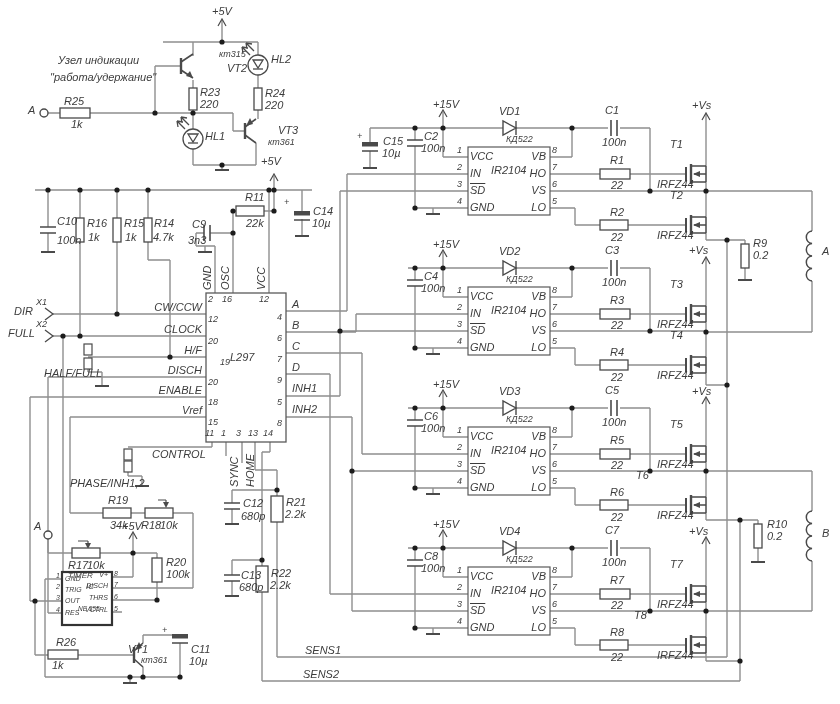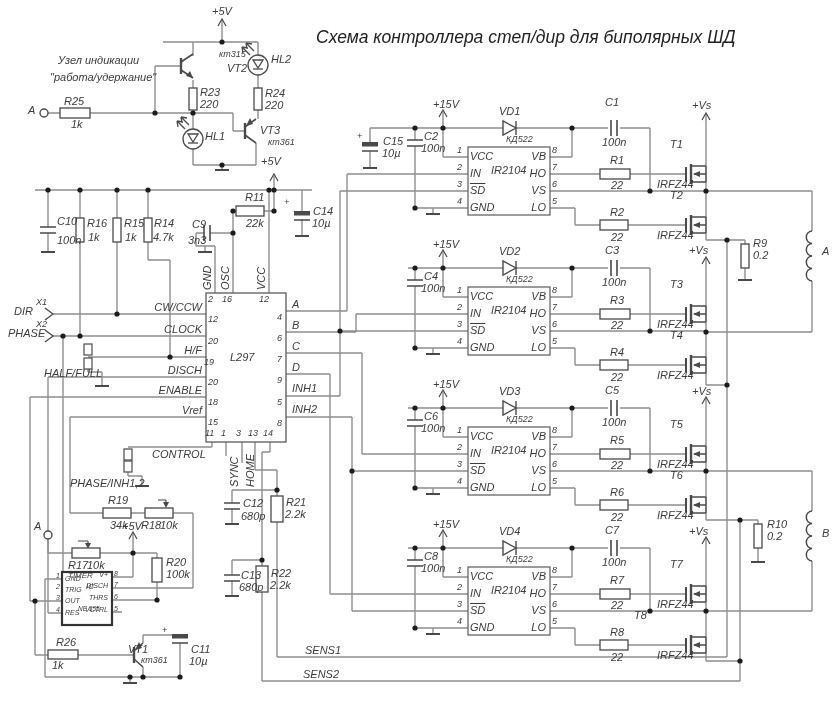--- a/index.html
+++ b/index.html
@@ -230,37 +230,36 @@
         <circle cx="740" cy="661" r="2.6"></circle>
     <circle cx="133" cy="553" r="2.6"></circle>
         <circle cx="157" cy="600" r="2.6"></circle>
         <circle cx="35" cy="601" r="2.6"></circle>
         <circle cx="130" cy="677" r="2.6"></circle>
         <circle cx="143" cy="677" r="2.6"></circle>
         <circle cx="180" cy="677" r="2.6"></circle>
   </g>
 </svg>
 
-<span class="ttl lb" style="left:316px;top:27px">Схема контроллера степ/дир для биполярных ШД</span>
 
 <span class="lb" style="left:58px;top:55px">Узел индикации</span>
 <span class="lb" style="left:50px;top:72px">"работа/удержание"</span>
 <span class="lb" style="left:212px;top:6px">+5V</span>
 <span class="lb sm" style="left:219px;top:50px">кт315</span>
 <span class="lb" style="left:227px;top:63px">VT2</span>
 <span class="lb" style="left:271px;top:54px">HL2</span>
 <span class="lb" style="left:200px;top:87px">R23</span>
 <span class="lb" style="left:200px;top:99px">220</span>
 <span class="lb" style="left:265px;top:88px">R24</span>
 <span class="lb" style="left:265px;top:100px">220</span>
 <span class="lb" style="left:28px;top:105px">A</span>
 <span class="lb" style="left:64px;top:96px">R25</span>
 <span class="lb" style="left:71px;top:119px">1k</span>
 <span class="lb" style="left:205px;top:131px">HL1</span>
-<span class="lb" style="left:260px;top:125px">VT3</span>
+<span class="lb" style="left:278px;top:125px">VT3</span>
 <span class="lb sm" style="left:268px;top:138px">кт361</span>
 
 <span class="lb" style="left:57px;top:216px">C10</span>
 <span class="lb" style="left:57px;top:235px">100n</span>
 <span class="lb" style="left:87px;top:218px">R16</span>
 <span class="lb" style="left:88px;top:232px">1k</span>
 <span class="lb" style="left:124px;top:218px">R15</span>
 <span class="lb" style="left:125px;top:232px">1k</span>
 <span class="lb" style="left:154px;top:218px">R14</span>
 <span class="lb" style="left:153px;top:232px">4.7k</span>
@@ -269,34 +268,34 @@
 <span class="lb" style="left:245px;top:192px">R11</span>
 <span class="lb" style="left:246px;top:218px">22k</span>
 <span class="lb" style="left:261px;top:156px">+5V</span>
 <span class="lb sm" style="left:284px;top:198px">+</span>
 <span class="lb" style="left:313px;top:206px">C14</span>
 <span class="lb" style="left:312px;top:218px">10µ</span>
 
 <span class="lb sm" style="left:36px;top:298px">X1</span>
 <span class="lb" style="left:14px;top:306px">DIR</span>
 <span class="lb sm" style="left:36px;top:320px">X2</span>
-<span class="lb" style="left:8px;top:328px">PHASE</span>
+<span class="lb" style="left:8px;top:328px">FULL</span>
 <span class="lb" style="left:44px;top:368px">HALF/FULL</span>
 <span class="lb" style="left:70px;top:478px">PHASE/INH1,2</span>
 
 <span class="lb" style="left:230px;top:352px">L297</span>
 <span class="lb ra w60" style="left:142px;top:302px">CW/CCW</span>
 <span class="lb ra w60" style="left:142px;top:324px">CLOCK</span>
 <span class="lb ra w60" style="left:142px;top:345px">H/F</span>
 <span class="lb ra w60" style="left:142px;top:365px">DISCH</span>
 <span class="lb ra w60" style="left:142px;top:385px">ENABLE</span>
 <span class="lb ra w60" style="left:142px;top:405px">Vref</span>
 <span class="lb pn" style="left:208px;top:315px">12</span>
 <span class="lb pn" style="left:208px;top:337px">20</span>
-<span class="lb pn" style="left:204px;top:358px">19</span>
+<span class="lb pn" style="left:220px;top:358px">19</span>
 <span class="lb pn" style="left:208px;top:378px">20</span>
 <span class="lb pn" style="left:208px;top:398px">18</span>
 <span class="lb pn" style="left:208px;top:418px">15</span>
 <span class="lb vt" style="left:202px;top:290px">GND</span>
 <span class="lb vt" style="left:220px;top:290px">OSC</span>
 <span class="lb vt" style="left:256px;top:290px">VCC</span>
 <span class="lb pn" style="left:208px;top:295px">2</span>
 <span class="lb pn" style="left:222px;top:295px">16</span>
 <span class="lb pn" style="left:259px;top:295px">12</span>
 <span class="lb" style="left:292px;top:299px">A</span>
@@ -371,21 +370,21 @@
 <span class="lb sm" style="left:357px;top:132px">+</span>
 <span class="lb" style="left:383px;top:136px">C15</span>
 <span class="lb" style="left:382px;top:148px">10µ</span>
 
 <div class="drv" style="left:360px;top:95px">
   <span class="lb" style="left:73px;top:4px">+15V</span>
   <span class="lb" style="left:64px;top:36px">C2</span>
   <span class="lb" style="left:61px;top:48px">100n</span>
   <span class="lb" style="left:139px;top:11px">VD1</span>
   <span class="lb sm" style="left:146px;top:40px">КД522</span>
-  <span class="lb" style="left:245px;top:2px">C1</span>
+  <span class="lb" style="left:245px;top:10px">C1</span>
   <span class="lb" style="left:242px;top:42px">100n</span>
   <span class="lb" style="left:131px;top:70px">IR2104</span>
   <span class="lb" style="left:110px;top:56px">VCC</span>
   <span class="lb" style="left:110px;top:73px">IN</span>
   <span class="lb ov" style="left:110px;top:90px">SD</span>
   <span class="lb" style="left:110px;top:107px">GND</span>
   <span class="lb ra w46" style="left:140px;top:56px">VB</span>
   <span class="lb ra w46" style="left:140px;top:73px">HO</span>
   <span class="lb ra w46" style="left:140px;top:90px">VS</span>
   <span class="lb ra w46" style="left:140px;top:107px">LO</span>
@@ -503,21 +502,21 @@
 <span class="lb" style="left:670px;top:139px">T1</span>
 <span class="lb" style="left:657px;top:179px">IRFZ44</span>
 <span class="lb" style="left:670px;top:190px">T2</span>
 <span class="lb" style="left:657px;top:230px">IRFZ44</span>
 <span class="lb" style="left:670px;top:279px">T3</span>
 <span class="lb" style="left:657px;top:319px">IRFZ44</span>
 <span class="lb" style="left:670px;top:330px">T4</span>
 <span class="lb" style="left:657px;top:370px">IRFZ44</span>
 <span class="lb" style="left:670px;top:419px">T5</span>
 <span class="lb" style="left:657px;top:459px">IRFZ44</span>
-<span class="lb" style="left:670px;top:470px">T6</span>
+<span class="lb" style="left:636px;top:470px">T6</span>
 <span class="lb" style="left:657px;top:510px">IRFZ44</span>
 <span class="lb" style="left:670px;top:559px">T7</span>
 <span class="lb" style="left:657px;top:599px">IRFZ44</span>
 <span class="lb" style="left:634px;top:610px">T8</span>
 <span class="lb" style="left:657px;top:650px">IRFZ44</span>
 <span class="lb" style="left:753px;top:238px">R9</span>
 <span class="lb" style="left:753px;top:250px">0.2</span>
 <span class="lb" style="left:767px;top:519px">R10</span>
 <span class="lb" style="left:767px;top:531px">0.2</span>
 <span class="lb" style="left:822px;top:246px">A</span>

